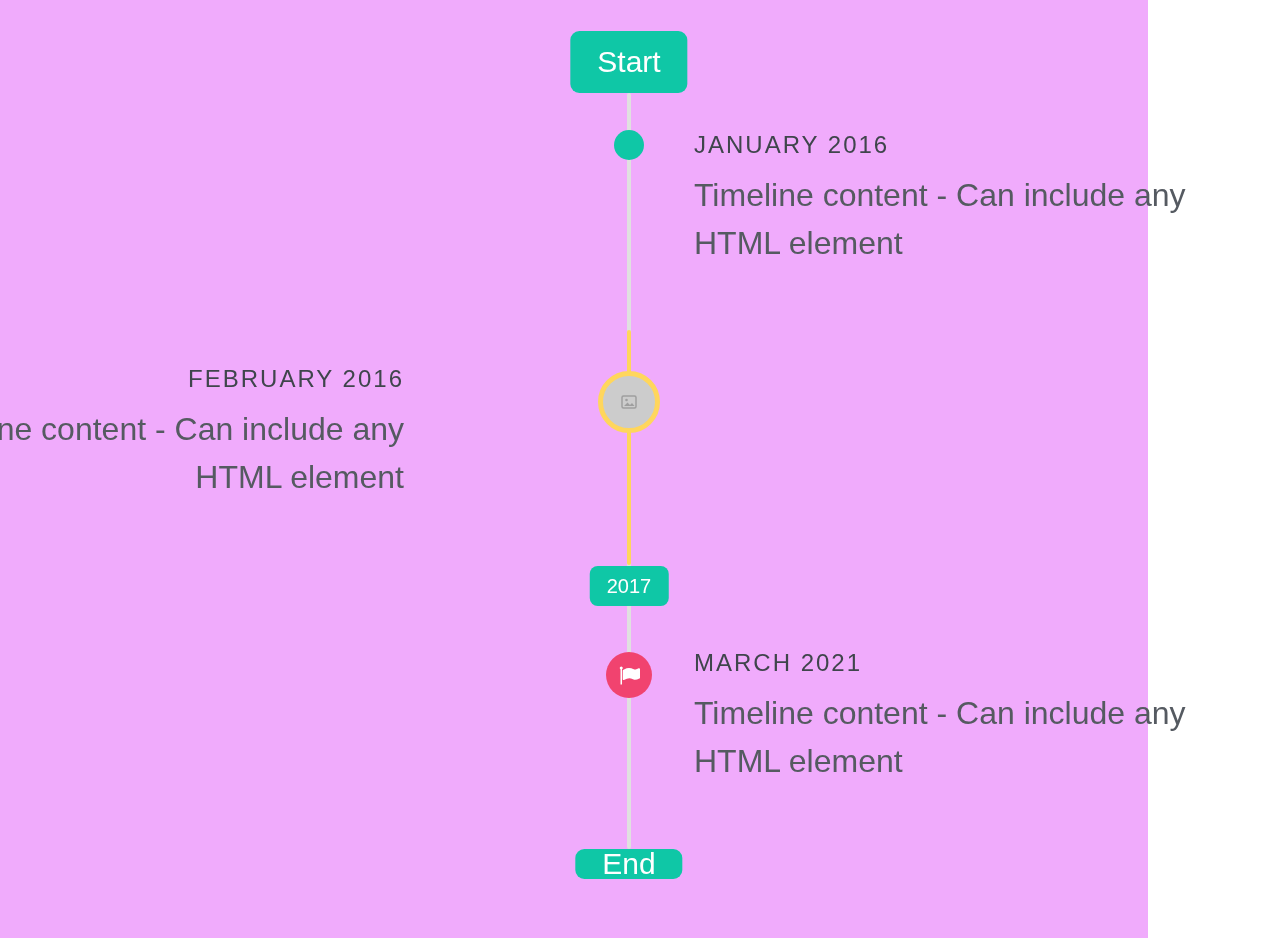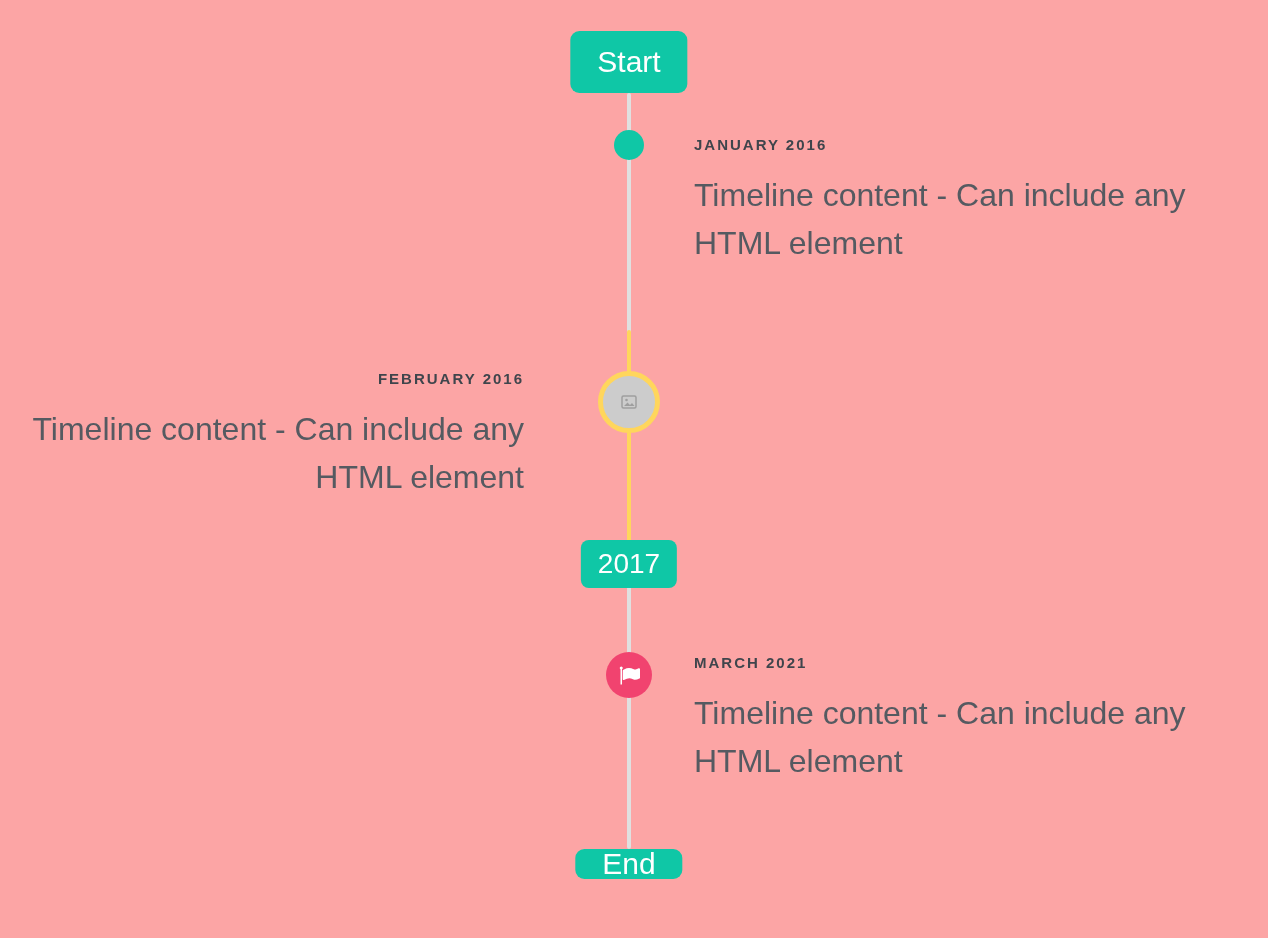--- a/index.html
+++ b/index.html
@@ -8,49 +8,49 @@
     --accent_pink:#f1436f;
     --line_gray:#e0e0e0;
     --placeholder_gray:#cccccc;
     --title_text:#3f454c;
     --content_text:#555a61;
     --badge_text:#ffffff;
   }
   *{margin:0;padding:0;box-sizing:border-box;}
   html,body{width:1268px;height:938px;background:#ffffff;overflow:hidden;}
   body{font-family:"Liberation Sans","DejaVu Sans",sans-serif;}
-  .stage{position:relative;width:1268px;height:938px;background:#fca5a5;}
+  .stage{position:relative;width:1148px;height:938px;background:#f0abfc;}
 
   
   .tl-line{position:absolute;left:627px;width:4px;background:var(--line_gray);border-radius:2px;}
   .tl-line.gray{top:93px;height:756px;}
   .tl-line.yellow{top:330px;height:235px;background:var(--accent_yellow);}
 
   
   .badge{
     position:absolute;left:629px;transform:translateX(-50%);
     background:var(--accent_teal);color:var(--badge_text);
     border-radius:9px;text-align:center;white-space:nowrap;line-height:1;
   }
   .badge.start{top:31px;font-size:30px;padding:16px 27px;}
-  .badge.year{top:540px;font-size:28px;padding:10px 17px;border-radius:8px;}
+  .badge.year{top:566px;font-size:20px;padding:10px 17px;border-radius:8px;}
   .badge.end{top:849px;font-size:30px;padding:0 27px;}
 
   
   .marker{position:absolute;display:flex;align-items:center;justify-content:center;border-radius:50%;}
   .marker.dot{left:614px;top:130px;width:30px;height:30px;background:var(--accent_teal);}
   .marker.image{
     left:598px;top:371px;width:62px;height:62px;
     background:var(--placeholder_gray);border:5px solid var(--accent_yellow);
   }
   .marker.flag{left:606px;top:652px;width:46px;height:46px;background:var(--accent_pink);}
 
   
   .item-title{
-    position:absolute;font-size:15px;font-weight:700;letter-spacing:2px;
+    position:absolute;font-size:24px;font-weight:400;letter-spacing:2px;
     color:var(--title_text);line-height:24px;white-space:nowrap;
   }
   .item-content{
     position:absolute;width:530px;font-size:32px;line-height:48px;
     color:var(--content_text);
   }
   .side-right{left:694px;text-align:left;}
   .side-left{right:744px;text-align:right;}
   .t1{top:133px;}  .c1{top:171px;}
   .t2{top:367px;}  .c2{top:405px;}

